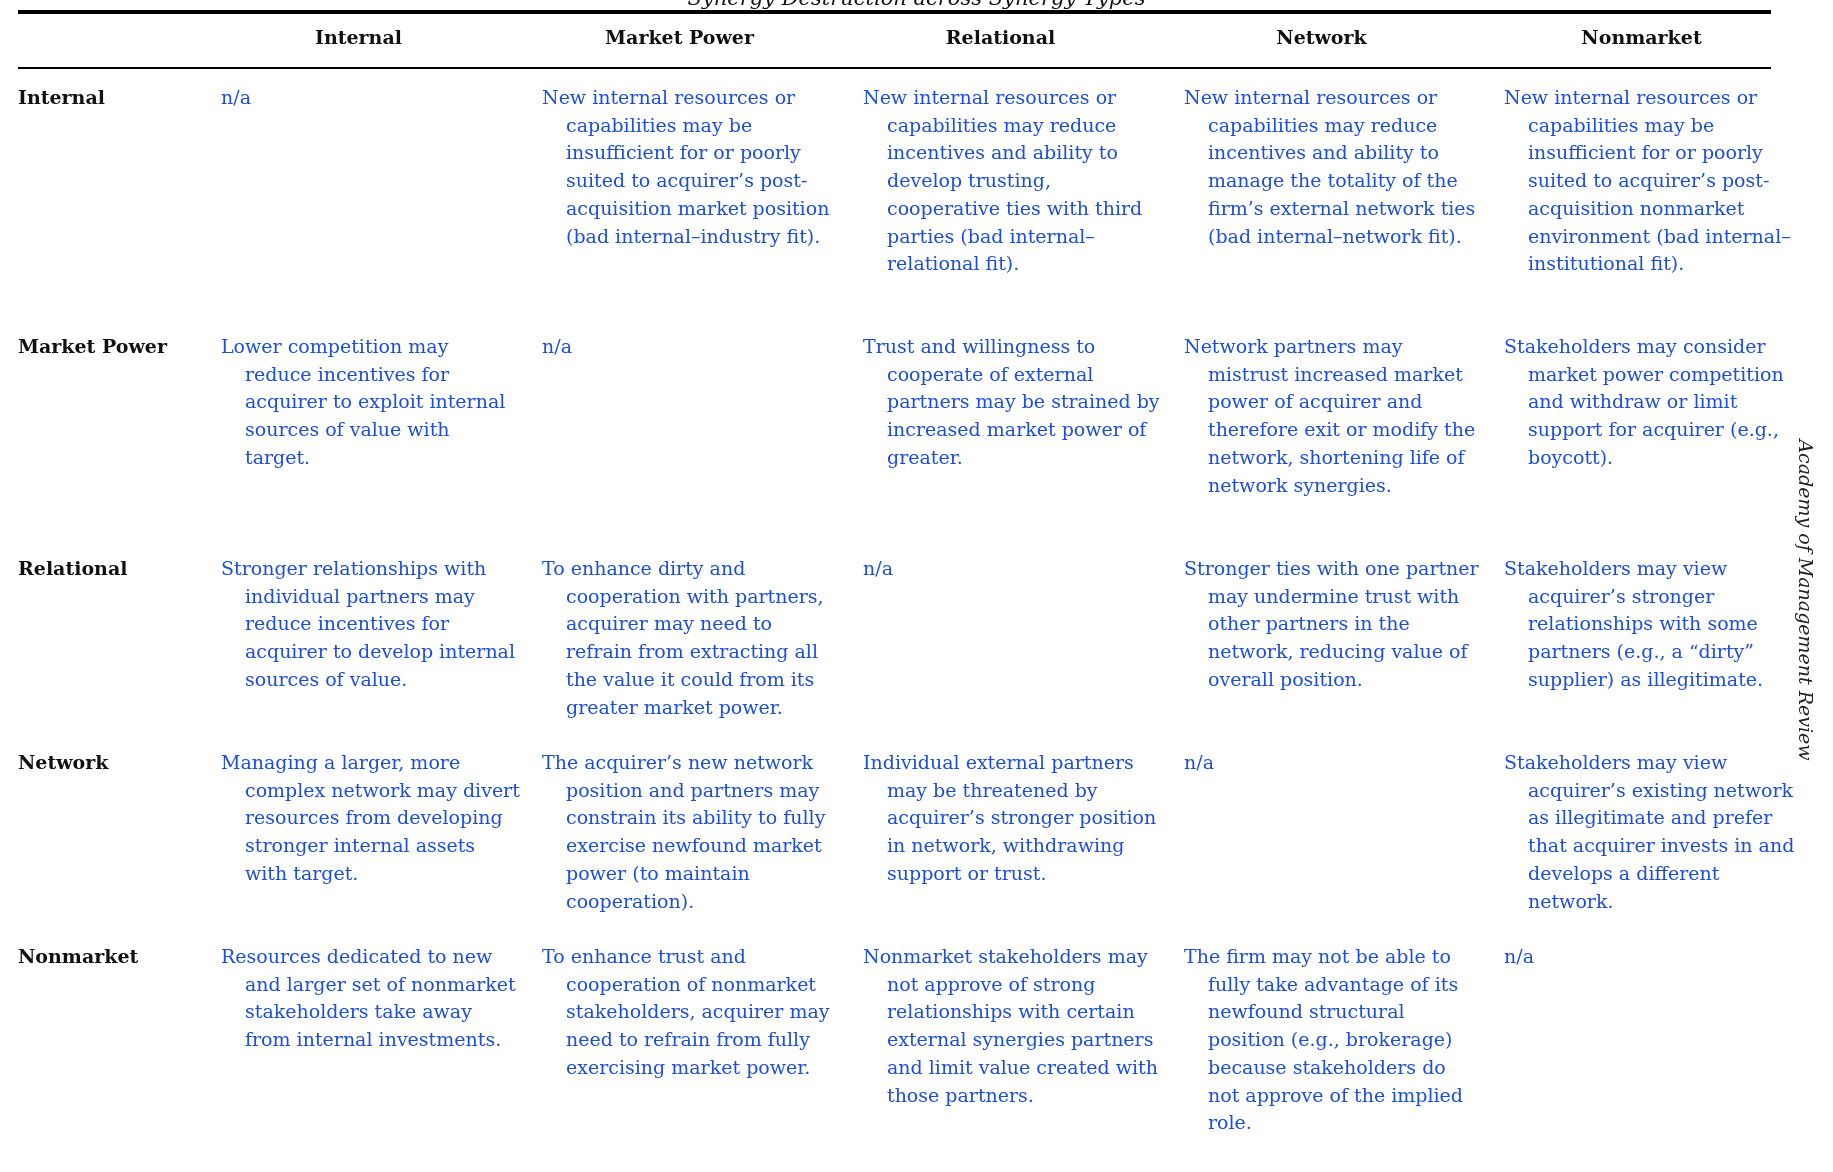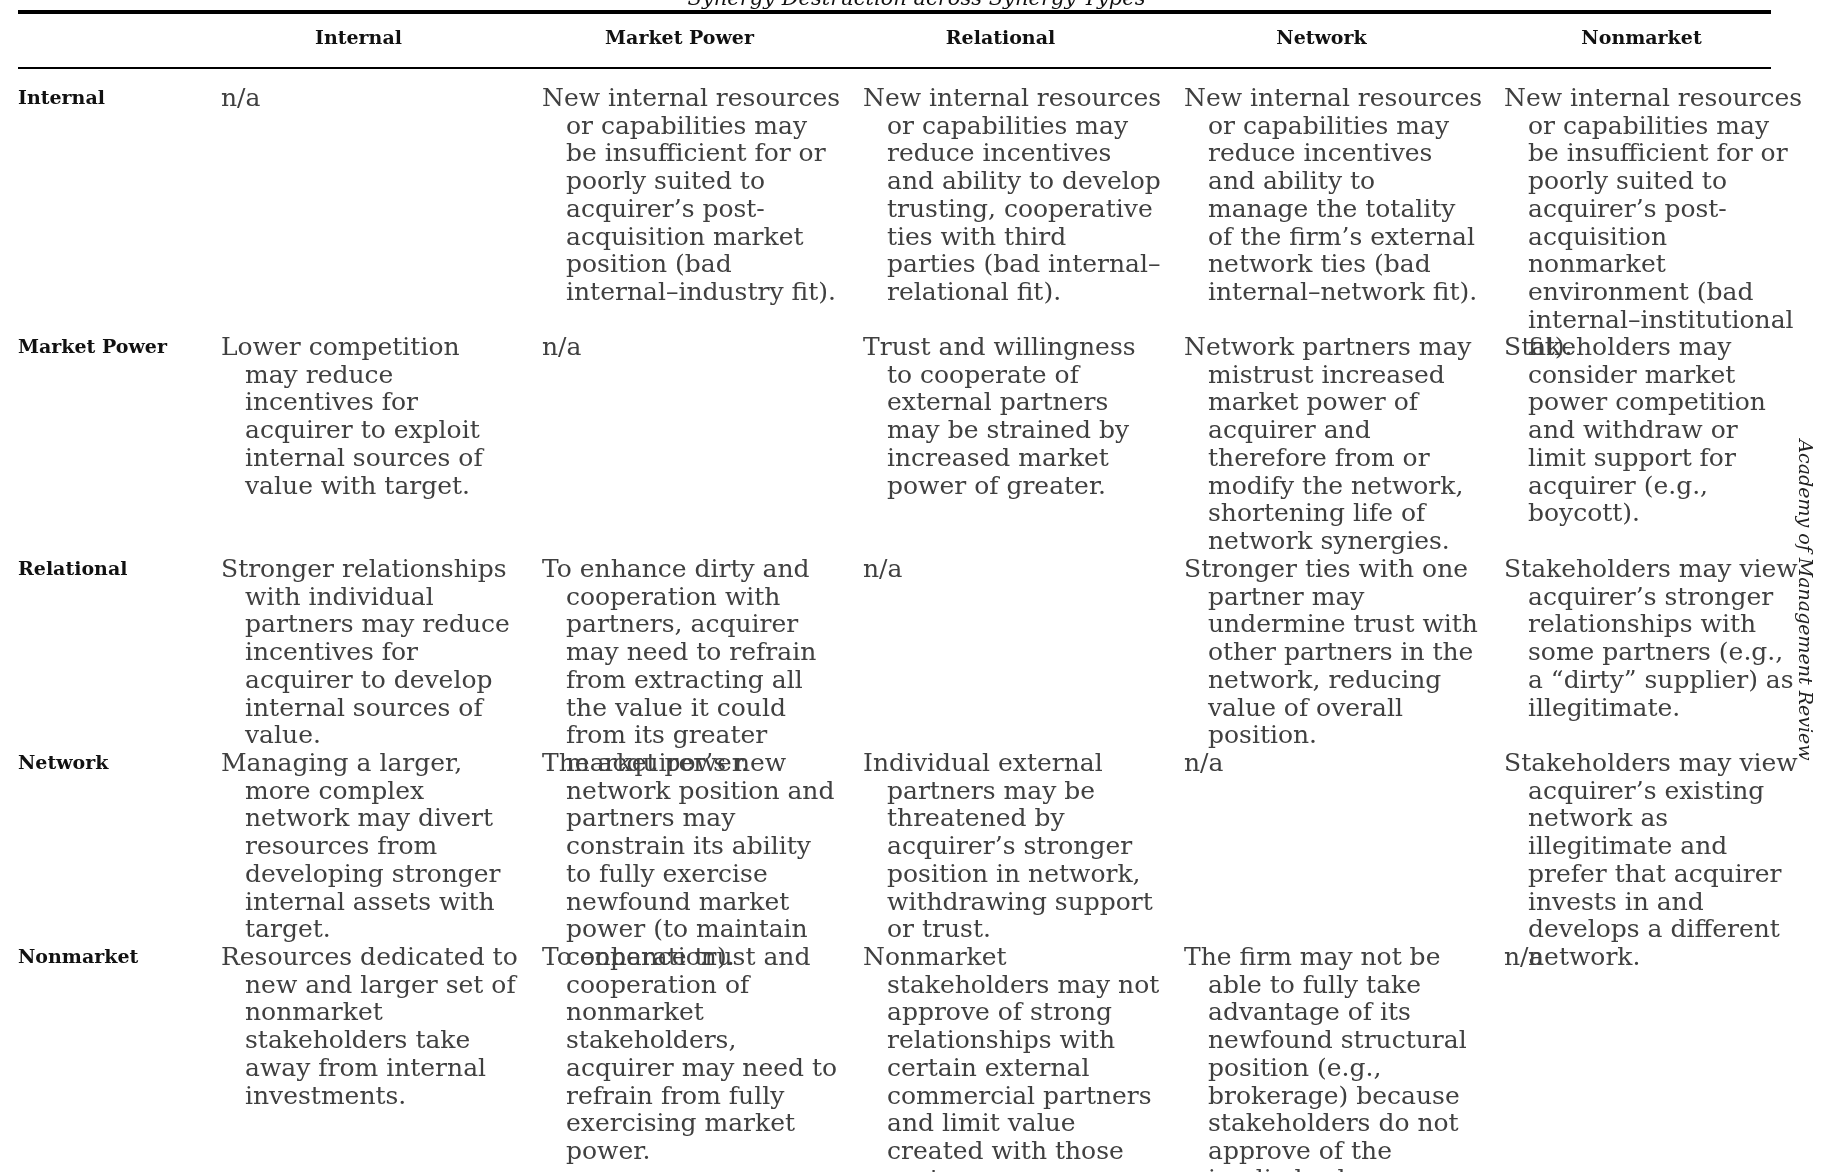--- a/index.html
+++ b/index.html
@@ -61,26 +61,26 @@
       left: 18px;
       top: 0;
       font-weight: bold;
       font-size: 19px;
       white-space: nowrap;
       color: #111;
     }
     .cell {
       position: absolute;
       top: 0;
-      font-size: 25px;
+      font-size: 19px;
       line-height: 27.7px;
       width: 275px;
       padding-left: 24px;
       text-indent: -24px;
-      color: #404040;
+      color: #1d4ed8;
     }
     .row-label { line-height: 27.7px; }
     .c1 { left: 221px; }
     .c2 { left: 542px; }
     .c3 { left: 863px; }
     .c4 { left: 1184px; }
     .c5 { left: 1504px; }
     .side-journal {
       position: absolute;
       left: 1806px;
@@ -114,21 +114,21 @@
   <div class="cell c3">New internal resources or capabilities may reduce incentives and ability to develop trusting, cooperative ties with third parties (bad internal–relational fit).</div>
   <div class="cell c4">New internal resources or capabilities may reduce incentives and ability to manage the totality of the firm’s external network ties (bad internal–network fit).</div>
   <div class="cell c5">New internal resources or capabilities may be insufficient for or poorly suited to acquirer’s post-acquisition nonmarket environment (bad internal–institutional fit).</div>
 </div>
 
 <div class="row" style="top:333px;">
   <div class="row-label">Market Power</div>
   <div class="cell c1">Lower competition may reduce incentives for acquirer to exploit internal sources of value with target.</div>
   <div class="cell c2">n/a</div>
   <div class="cell c3">Trust and willingness to cooperate of external partners may be strained by increased market power of greater.</div>
-  <div class="cell c4">Network partners may mistrust increased market power of acquirer and therefore from or modify the network, shortening life of network synergies.</div>
+  <div class="cell c4">Network partners may mistrust increased market power of acquirer and therefore exit or modify the network, shortening life of network synergies.</div>
   <div class="cell c5">Stakeholders may consider market power competition and withdraw or limit support for acquirer (e.g., boycott).</div>
 </div>
 
 <div class="row" style="top:555px;">
   <div class="row-label">Relational</div>
   <div class="cell c1">Stronger relationships with individual partners may reduce incentives for acquirer to develop internal sources of value.</div>
   <div class="cell c2">To enhance dirty and cooperation with partners, acquirer may need to refrain from extracting all the value it could from its greater market power.</div>
   <div class="cell c3">n/a</div>
   <div class="cell c4">Stronger ties with one partner may undermine trust with other partners in the network, reducing value of overall position.</div>
   <div class="cell c5">Stakeholders may view acquirer’s stronger relationships with some partners (e.g., a “dirty” supplier) as illegitimate.</div>
@@ -140,18 +140,18 @@
   <div class="cell c2">The acquirer’s new network position and partners may constrain its ability to fully exercise newfound market power (to maintain cooperation).</div>
   <div class="cell c3">Individual external partners may be threatened by acquirer’s stronger position in network, withdrawing support or trust.</div>
   <div class="cell c4">n/a</div>
   <div class="cell c5">Stakeholders may view acquirer’s existing network as illegitimate and prefer that acquirer invests in and develops a different network.</div>
 </div>
 
 <div class="row" style="top:943px;">
   <div class="row-label">Nonmarket</div>
   <div class="cell c1">Resources dedicated to new and larger set of nonmarket stakeholders take away from internal investments.</div>
   <div class="cell c2">To enhance trust and cooperation of nonmarket stakeholders, acquirer may need to refrain from fully exercising market power.</div>
-  <div class="cell c3">Nonmarket stakeholders may not approve of strong relationships with certain external commercial partners and limit value created with those partners.</div>
+  <div class="cell c3">Nonmarket stakeholders may not approve of strong relationships with certain external synergies partners and limit value created with those partners.</div>
   <div class="cell c4">The firm may not be able to fully take advantage of its newfound structural position (e.g., brokerage) because stakeholders do not approve of the implied role.</div>
   <div class="cell c5">n/a</div>
 </div>
 
 <div class="side-journal">Academy of Management Review</div>
 
 </body></html>

